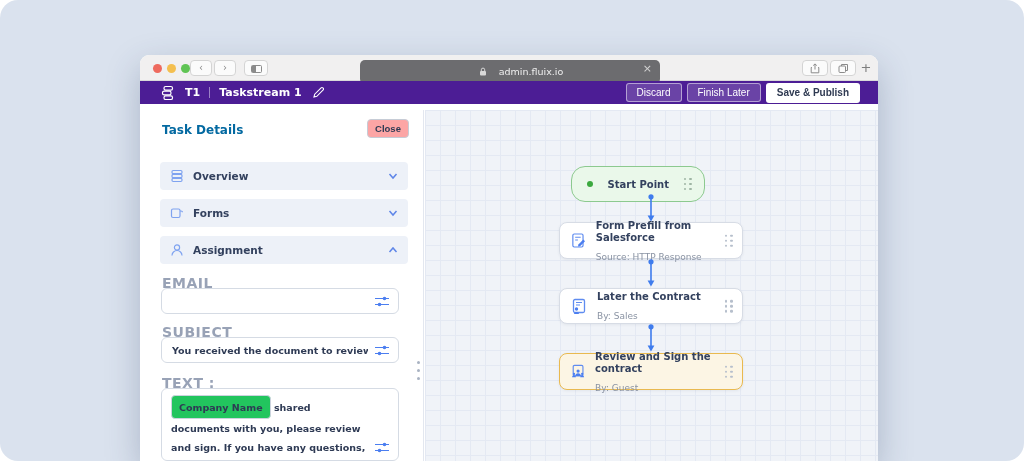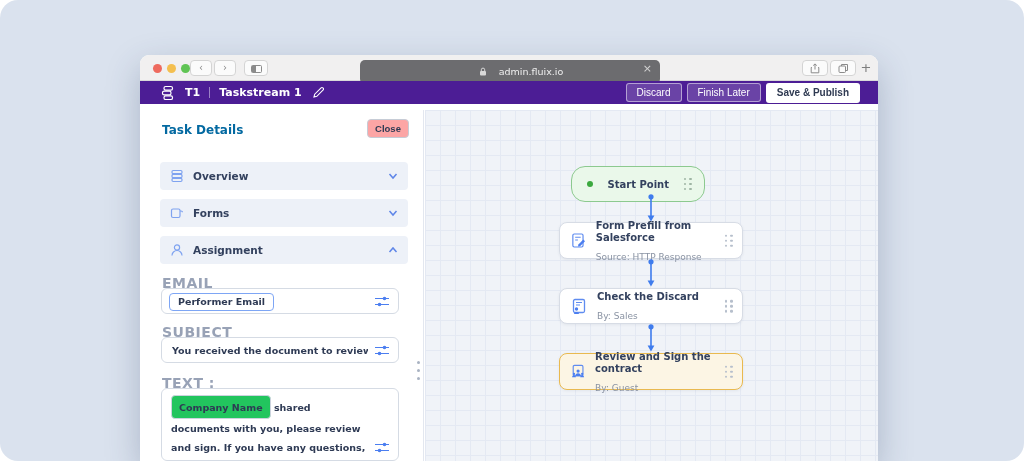--- a/index.html
+++ b/index.html
@@ -157,21 +157,20 @@
           <path d="M2 12.5a5 5 0 0 1 10 0" fill="none" stroke="#7fa3f0" stroke-width="1.2"></path>
         </svg>
         <span class="acc-label">Assignment</span>
         <svg class="acc-chev" width="10" height="10" viewBox="0 0 10 10">
             <path d="M1.5 7l3.5-4 3.5 4" fill="none" stroke="#5f86e8" stroke-width="1.5"></path>
           </svg>
       </div>
 
       <div class="fld-label" style="top:165px">EMAIL</div>
       <div class="inputbox" style="top:178px">
-        <span class="chip-blue" style="position:absolute;left:7px;top:3.5px">Performer Email</span>
         <svg class="sliders" width="16" height="13" viewBox="0 0 16 13">
           <path d="M1 3.5h14M1 9.5h14" stroke="#4b7ef0" stroke-width="1.2"></path>
           <circle cx="10.5" cy="3.5" r="1.8" fill="#4b7ef0"></circle>
             <circle cx="5.5" cy="9.5" r="1.8" fill="#4b7ef0"></circle>
         </svg>
       </div>
 
       <div class="fld-label" style="top:214px">SUBJECT</div>
       <div class="inputbox" style="top:227px">
         <span class="subject-text">You received the document to review and sign f...</span>
@@ -247,21 +246,21 @@
       </svg>
 
       <div class="node" style="top:178px;height:36px">
         <svg class="nicon" width="17" height="17" viewBox="0 0 17 17">
           <rect x="2.5" y="1.5" width="11" height="13" rx="1.5" fill="none" stroke="#5f8cf0" stroke-width="1.3"></rect>
           <path d="M5 4.5h6M5 7h4" stroke="#5f8cf0" stroke-width="1.1"></path>
           <circle cx="5.5" cy="11" r="1.7" fill="#4b7ef0"></circle>
           <path d="M2.8 16a2.8 2.8 0 0 1 5.4 0z" fill="#4b7ef0"></path>
         </svg>
         <span class="ntext">
-          <div class="ntitle">Check the Discard</div>
+          <div class="ntitle">Later the Contract</div>
           <div class="nsub">By: Sales</div>
         </span>
         <span class="handle">
             <i></i>
             <i></i>
             <i></i>
             <i></i>
             <i></i>
             <i></i>
           </span>

